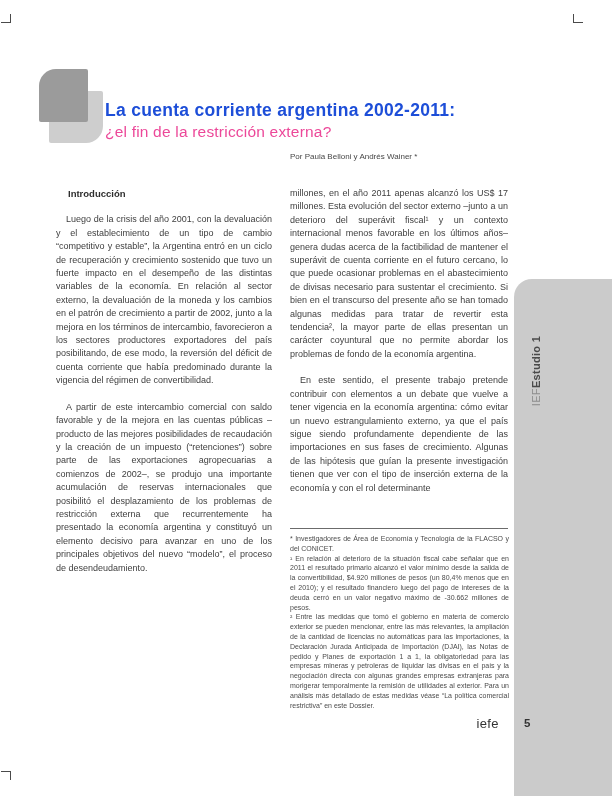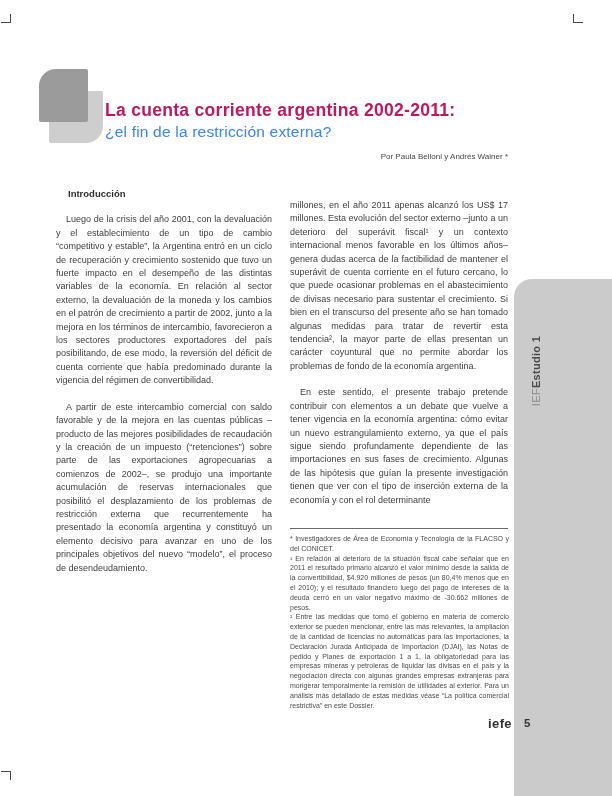--- a/index.html
+++ b/index.html
@@ -18,54 +18,54 @@
   .mark-br { left:568px; top:770px; border-top:1.5px solid #4a4a4a; border-left:1.5px solid #4a4a4a; }
 
   
   .deco-light { position:absolute; left:49px; top:91px; width:54px; height:52px;
     background:#cecece; border-radius:2px 2px 17px 2px; }
   .deco-dark  { position:absolute; left:39px; top:69px; width:49px; height:53px;
     background:#9b9b9b; border-radius:17px 2px 2px 2px; }
 
   
   .title { position:absolute; left:105px; top:100px; font-size:17.5px; font-weight:bold;
-    color:#be185d; letter-spacing:0.3px; white-space:nowrap; }
+    color:#1d4ed8; letter-spacing:0.3px; white-space:nowrap; }
   .subtitle { position:absolute; left:105px; top:123px; font-size:15.5px;
-    color:#3b82f6; letter-spacing:0.2px; white-space:nowrap;text-align:center; }
-  .byline { position:absolute; left:290px; top:152px; width:218px; text-align:right;
+    color:#ec4899; letter-spacing:0.2px; white-space:nowrap;text-align:center; }
+  .byline { position:absolute; left:290px; top:152px; width:218px; 
     font-size:8px; color:#474747; }
 
   
   .col { position:absolute; top:187px; font-size:9px; line-height:13.4px;
     color:#3e3e3e; text-align:justify; }
   .col-left  { left:56px;  width:216px; }
   .col-right { left:290px; width:218px; }
   .col h3 { font-size:9.5px; font-weight:bold; color:#2e2e2e; margin:0 0 13px 12px; }
-  .col p { margin:12px 0 13px 0; }
+  .col p { margin:0 0 13px 0; }
   .col p.indent { text-indent:10px; }
   .col p:last-child { margin-bottom:0; }
 
   
   .fn-rule { position:absolute; left:290px; top:528px; width:218px; height:0;
     border-top:1px solid #6b6b6b; }
   .footnotes { position:absolute; left:290px; top:534px; width:219px;
     font-size:7px; line-height:9.8px; color:#4b4b4b; text-align:justify; }
   .footnotes p { margin:0; }
 
   
   .tab { position:absolute; left:514px; top:279px; width:98px; height:517px;
     background:#cbcbcb; border-top-left-radius:18px; }
   .tab-label { position:absolute; left:493px; top:364px; width:88px; height:14px;
     text-align:center; transform:rotate(-90deg); font-size:11px; letter-spacing:0.3px;
     color:#8d8d8d; white-space:nowrap; }
   .tab-label .bold { font-weight:bold; color:#4a4a4a; }
 
   
-  .footer-brand { position:absolute; left:402px; top:716px; width:110px; text-align:right;
-    font-size:13px; font-weight:bold; color:#333333; letter-spacing:0.4px; }
+  .footer-brand { position:absolute; left:389px; top:716px; width:110px; text-align:right;
+    font-size:13px; font-weight:normal; color:#333333; letter-spacing:0.4px; }
   .footer-page { position:absolute; left:524px; top:717px; font-size:11.5px;
     font-weight:bold; color:#333333; }
 </style>
 </head>
 <body>
 
 <div class="page">
 
   <div class="mark mark-tl"></div>
   <div class="mark mark-tr"></div>

